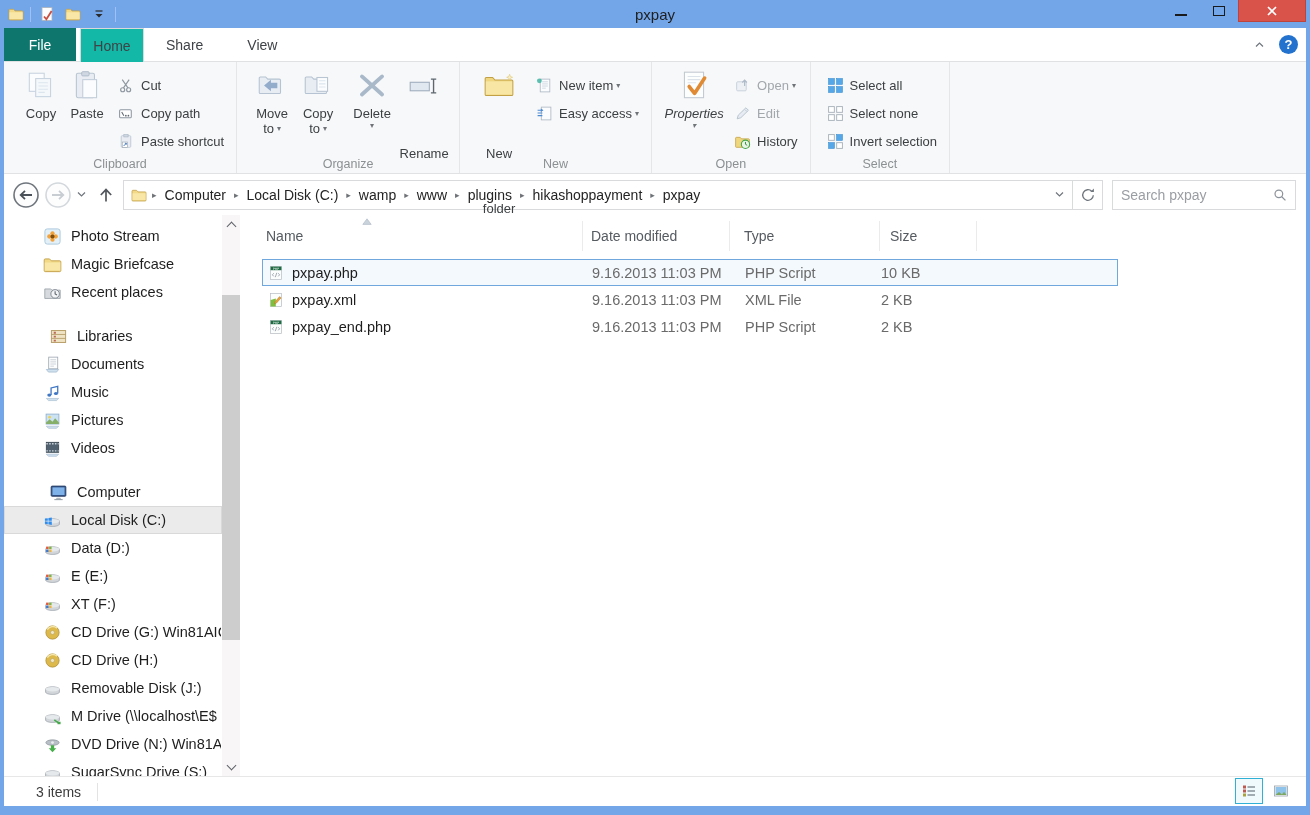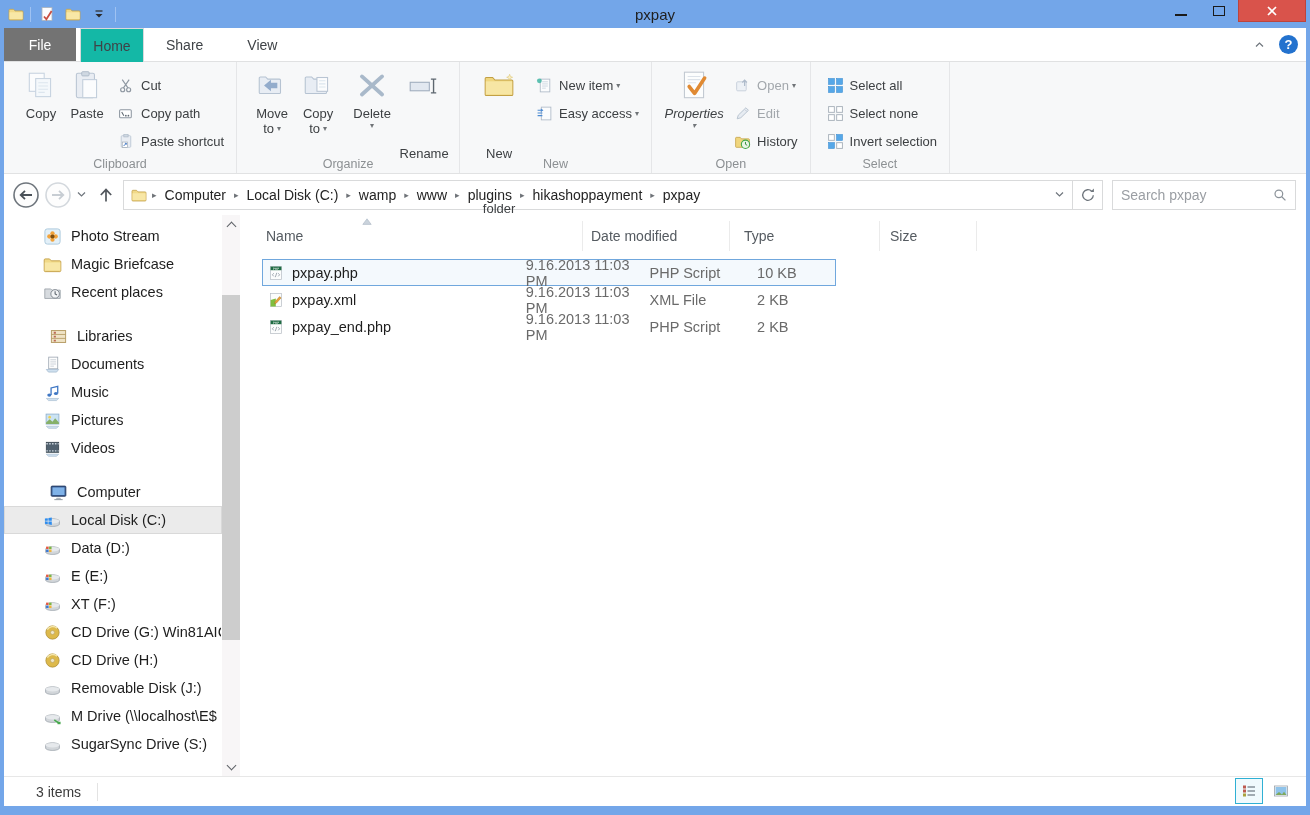--- a/index.html
+++ b/index.html
@@ -21,21 +21,21 @@
   .wc.close { width:68px; background:#D9534B; border:1px solid #BC443C; border-top:0; }
   .glyph-min { width:12px; height:2px; background:#1A1A1A; margin-top:8px; }
   .glyph-max { width:12px; height:10px; border:1.5px solid #1A1A1A; background:transparent; }
 
   
   .inner { position:absolute; left:4px; right:4px; top:28px; bottom:9px; background:#fff; display:flex; flex-direction:column; overflow:hidden; }
 
   
   .tabrow { position:relative; height:34px; background:#fff; border-bottom:1px solid #E0E1E2; display:flex; align-items:stretch; flex:0 0 auto; z-index:5; }
   .tab { font-size:14px; display:flex; align-items:center; justify-content:center; color:#3F4347; }
-  .tab.file { width:72px; background:#737373; color:#fff; }
+  .tab.file { width:72px; background:#0f766e; color:#fff; }
   .tab.home { width:64px; background:#14b8a6; border:1px solid #D8D9DB; border-bottom:0; margin-bottom:-1px; margin-left:4px; z-index:6; }
   .tab.plain { padding:0 22px; }
   .tabright { position:absolute; right:8px; top:0; height:100%; display:flex; align-items:center; gap:10px; }
   .collbtn { width:20px; height:20px; display:flex; align-items:center; justify-content:center; }
   .helpbtn { width:19px; height:19px; border-radius:50%; background:#2372CE; color:#fff; font-size:13px; font-weight:bold; display:flex; align-items:center; justify-content:center; }
 
   
   .ribbon { height:112px; background:#F7F8F9; border-bottom:1px solid #E1E2E3; display:flex; flex:0 0 auto; }
   .rgroup { position:relative; border-right:1px solid #E5E6E8; padding:4px 6px 18px 8px; display:flex; align-items:flex-start; }
   .glabel { position:absolute; bottom:2px; left:0; right:0; text-align:center; font-size:12.5px; color:#8C9093; }
@@ -87,21 +87,21 @@
 
   .filelist { flex:1; position:relative; padding-top:6px; overflow:hidden; }
   .lheader { position:relative; height:30px; margin-left:12px; display:flex; }
   .hcell { font-size:14px; color:#555B61; padding-top:7px; border-right:1px solid #EBEBEB; }
   .hc-name { width:321px; padding-left:4px; }
   .hc-date { width:147px; padding-left:8px; }
   .hc-type { width:150px; padding-left:14px; }
   .hc-size { width:97px; padding-left:10px; }
   .sortind { position:absolute; left:100px; top:-3px; width:10px; height:7px; }
   .lrows { margin-top:8px; }
-  .lrow { display:flex; height:27px; margin-left:12px; width:574px; border:1px solid transparent; align-items:center; }
+  .lrow { display:flex; height:27px; margin-left:12px; width:856px; border:1px solid transparent; align-items:center; }
   .lrow.selected { border-color:#70A7DD; background:#F4F9FD; }
   .cell { font-size:14.5px; }
   .c-name { width:321px; display:flex; align-items:center; padding-left:5px; color:#1D1D1D; }
   .c-date { width:147px; padding-left:8px; color:#6A6A6A; }
   .c-type { width:150px; padding-left:14px; color:#6A6A6A; }
   .c-size { width:97px; padding-right:6px; color:#6A6A6A; text-align:left; }
   .ficon { width:16px; height:16px; margin-right:8px; flex:0 0 auto; }
 
   
   .statusbar { position:relative; height:30px; border-top:1px solid #E7E7E7; display:flex; align-items:center; padding-left:32px; flex:0 0 auto; }
@@ -742,20 +742,26 @@
             <span>Removable Disk (J:)</span>
           </div>
           <div class="nitem lvl1">
             <svg class="nicon">
                 <use href="#i-network"></use>
               </svg>
             <span>M Drive (\\localhost\E$</span>
           </div>
           <div class="nitem lvl1">
             <svg class="nicon">
+                <use href="#i-dvd"></use>
+              </svg>
+            <span>DVD Drive (N:) Win81A</span>
+          </div>
+          <div class="nitem lvl1">
+            <svg class="nicon">
                 <use href="#i-hdd"></use>
               </svg>
             <span>SugarSync Drive (S:)</span>
           </div>
         </div>
         <div class="sbar">
           <div class="sarr top">
               <span class="chev up"></span>
             </div>
           <div class="sthumb"></div>

